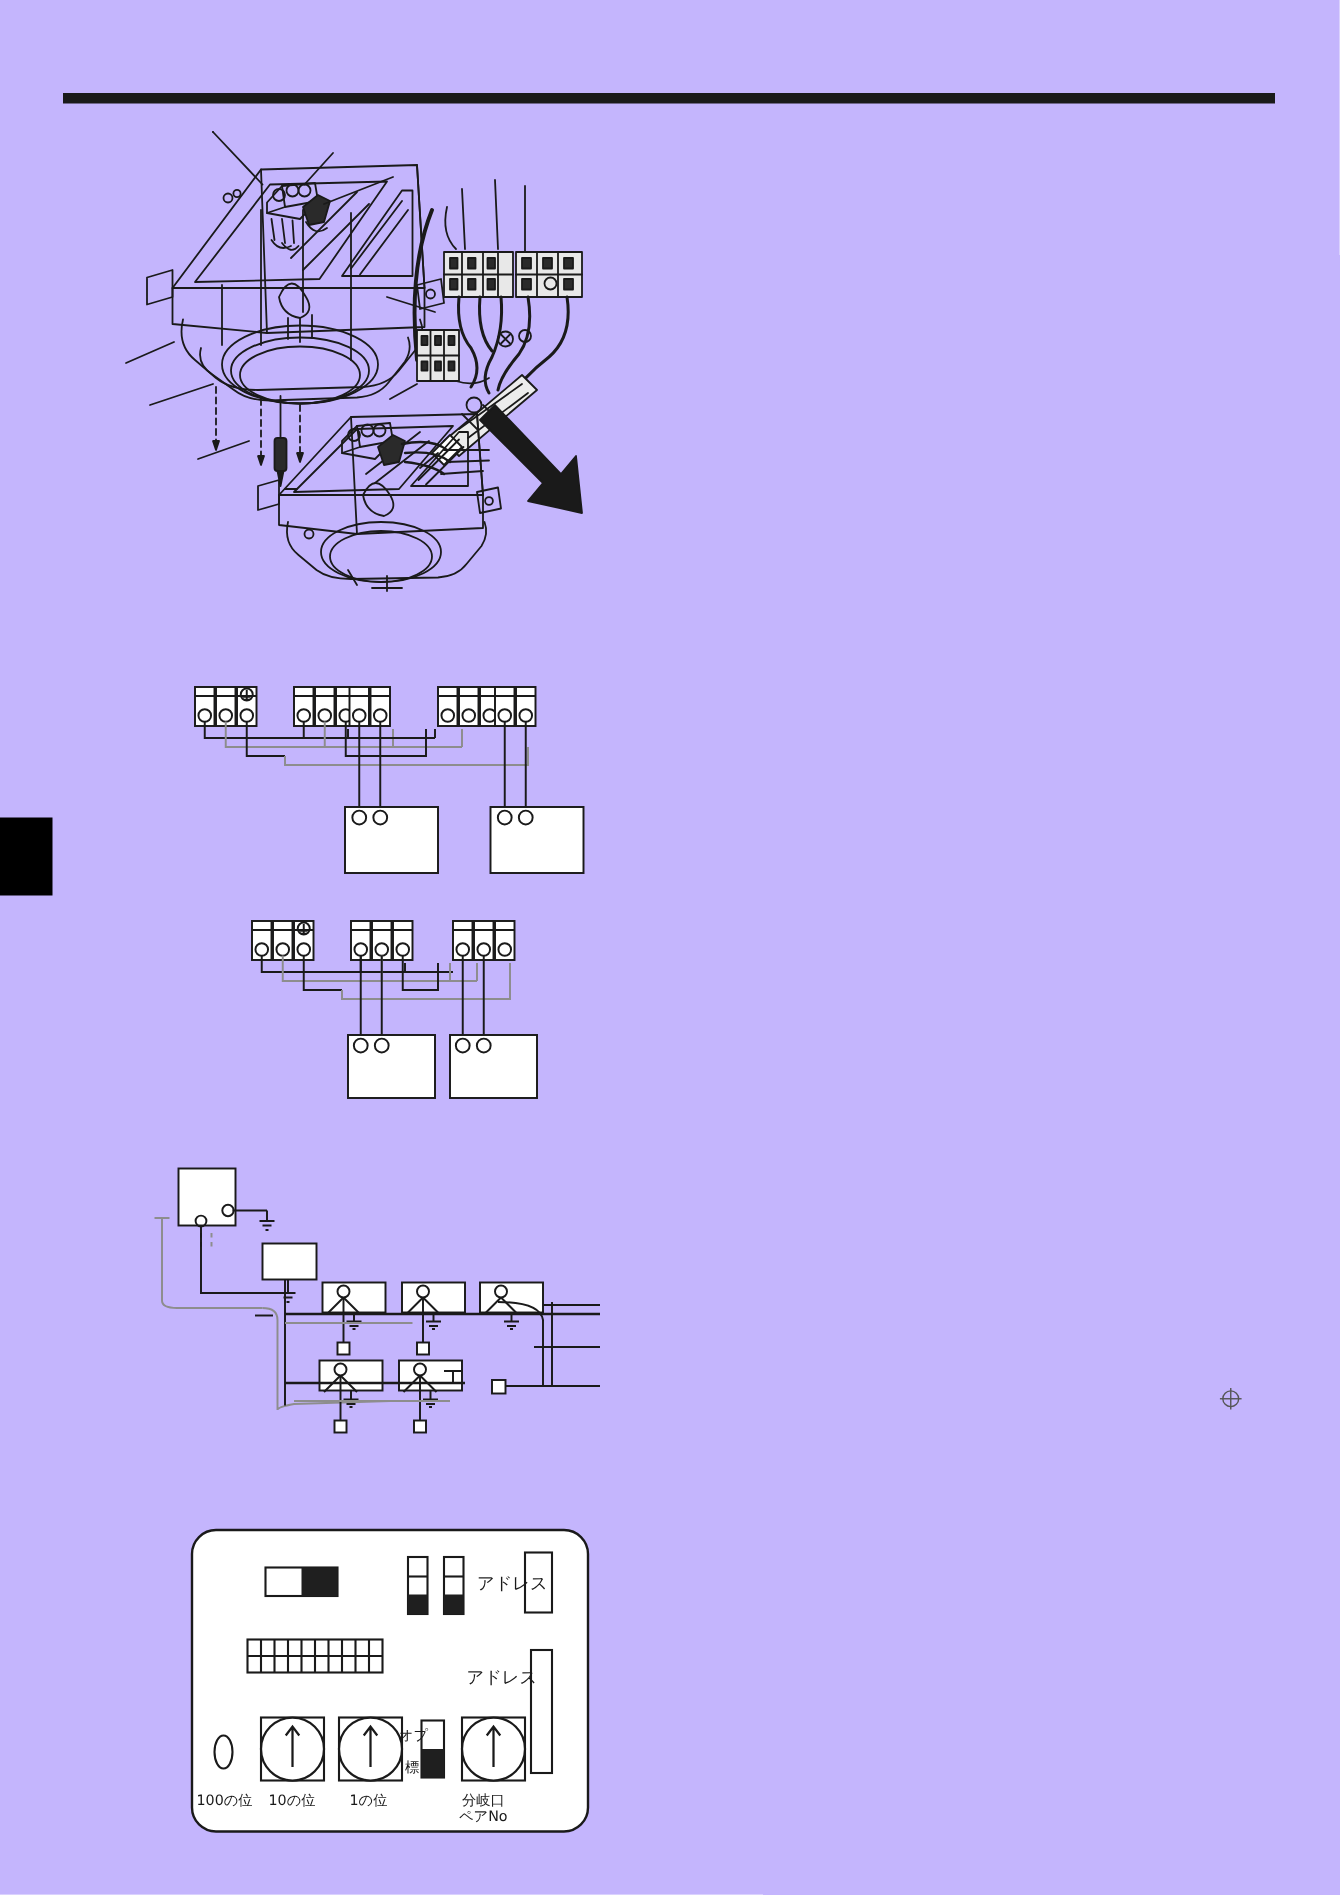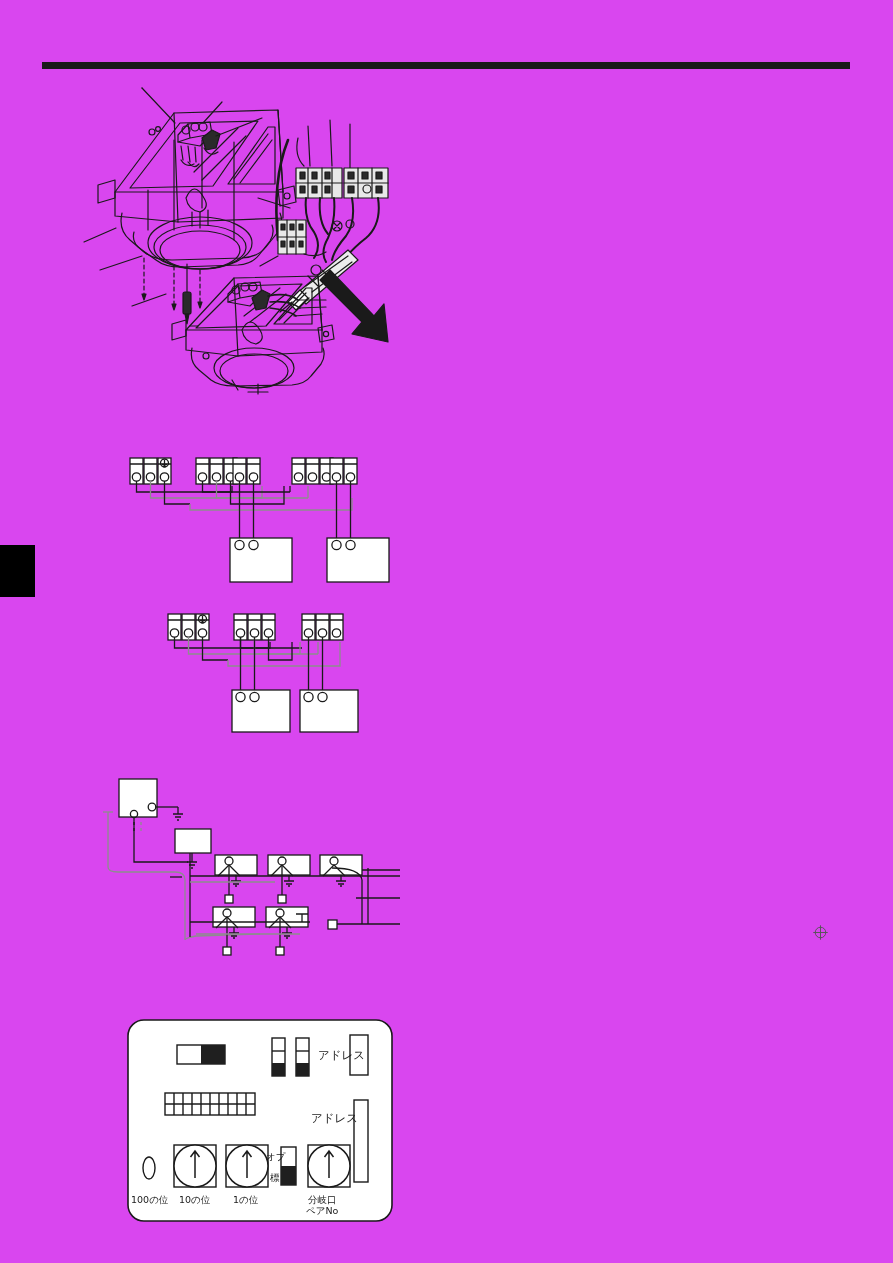--- a/index.html
+++ b/index.html
@@ -1,18 +1,18 @@
 <!DOCTYPE html>
 <html><head>
 <meta charset="utf-8">
 <style>
   html,body{margin:0;padding:0;background:#fff;}
   body{width:893px;height:1263px;position:relative;overflow:hidden;
        font-family:"Liberation Sans","DejaVu Sans",sans-serif;color:#1a1a1a;}
-  .page{position:absolute;inset:0;background:#d946ef;}
+  .page{position:absolute;inset:0;background:#c4b5fd;}
 
   
   .hrule{position:absolute;left:42px;top:62px;width:808px;height:7px;background:#1a1a1a;}
 
   
   .chaptertab{position:absolute;left:0;top:545px;width:35px;height:52px;background:#000;}
 
   
   .regmark{position:absolute;left:812px;top:924px;width:17px;height:17px;}
 

